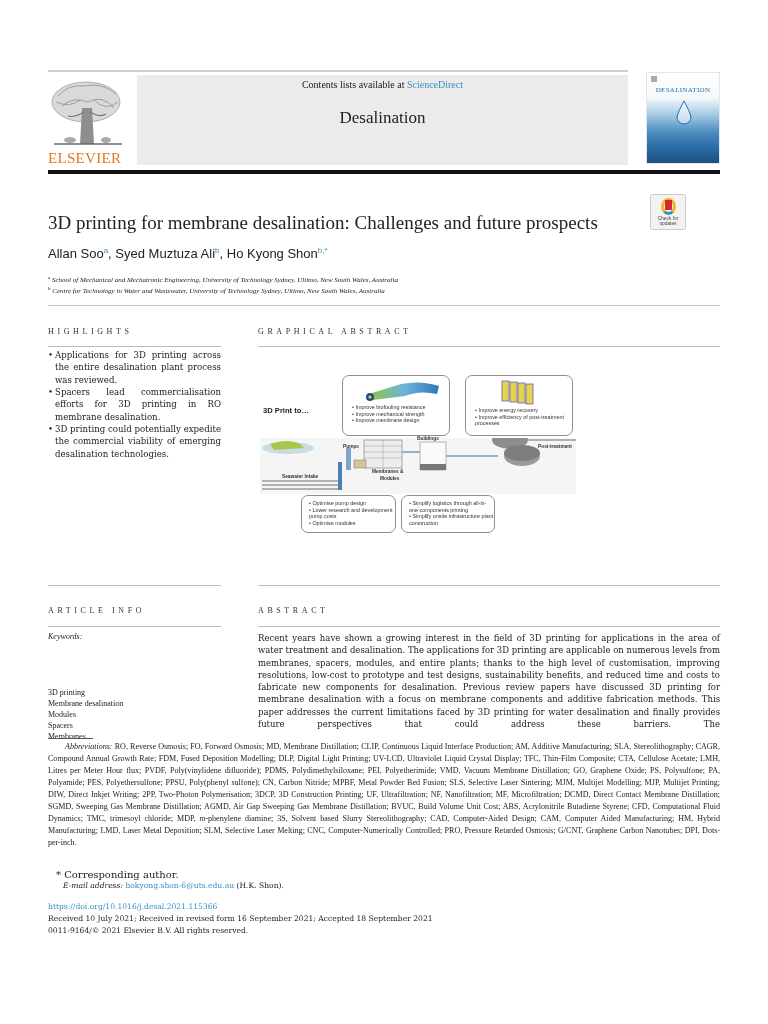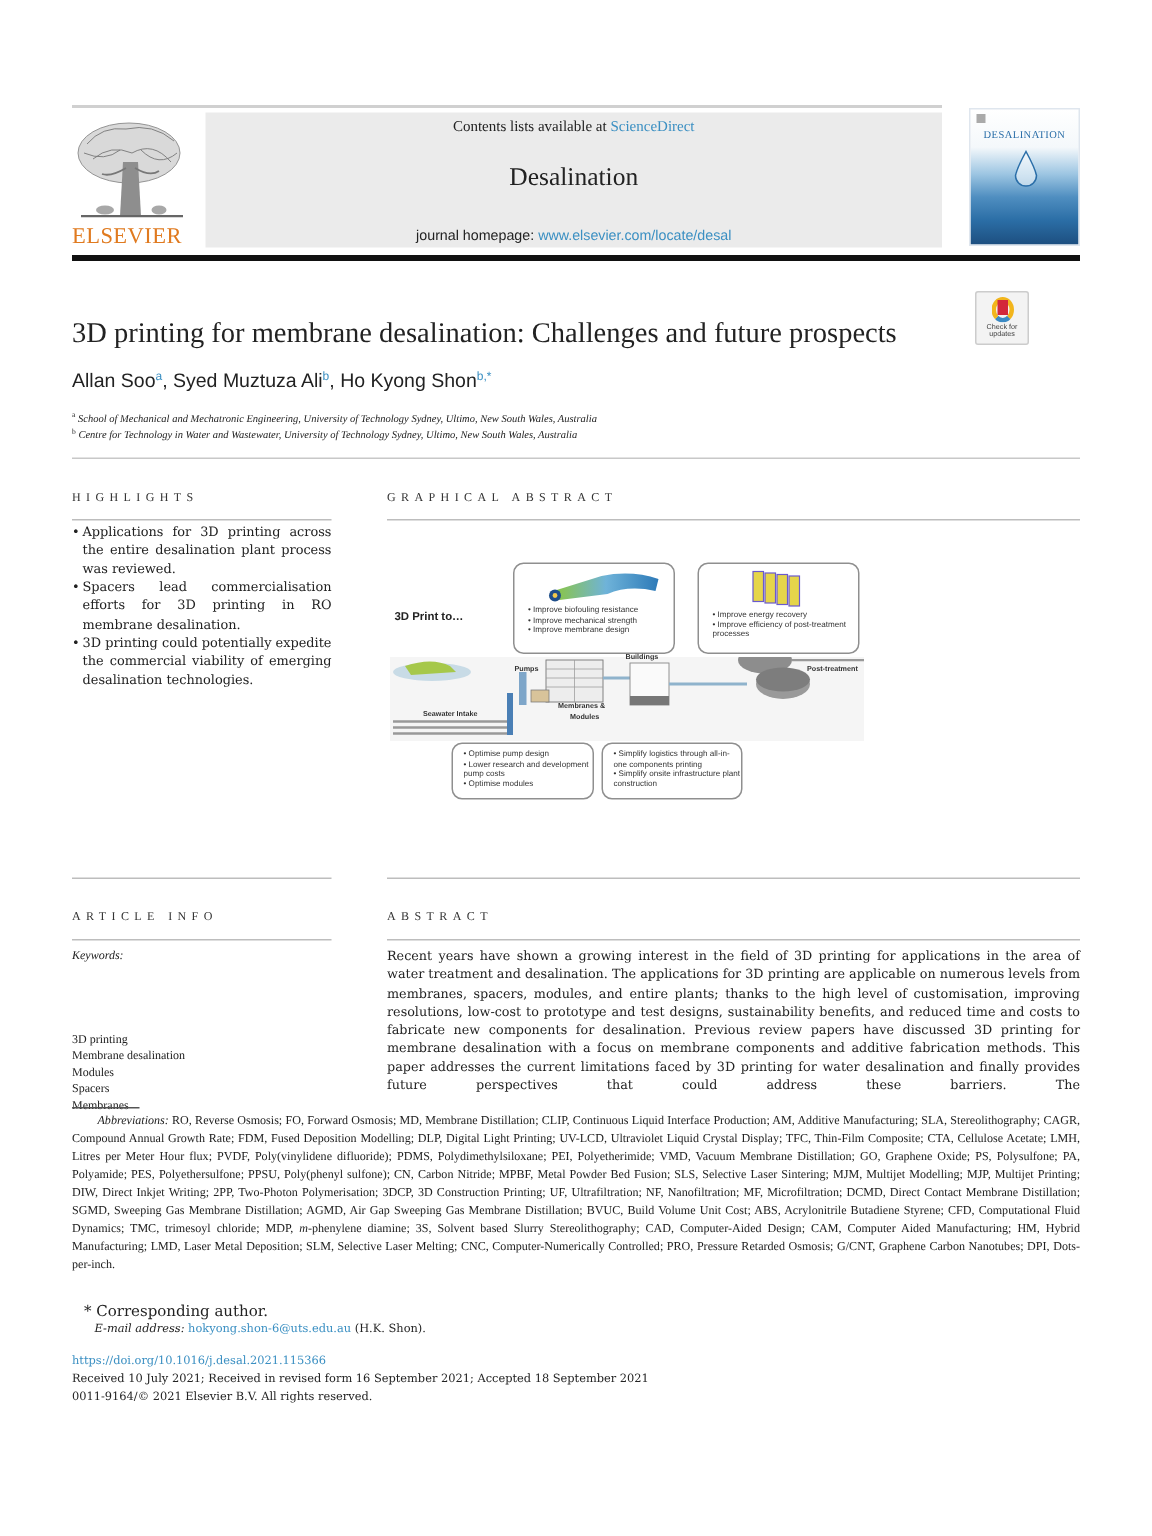--- a/index.html
+++ b/index.html
@@ -92,21 +92,20 @@
     <path d="M6 66 L74 66" stroke="#666" stroke-width="1.5"></path>
     <ellipse cx="22" cy="62" rx="6" ry="3" fill="#a8a8a8"></ellipse>
     <ellipse cx="58" cy="62" rx="5" ry="3" fill="#a8a8a8"></ellipse>
   </svg>
 </div>
 <div id="elsevier-wordmark">ELSEVIER</div>
 
 <div id="masthead-box">
   <div id="contents-line"><span>Contents lists available at </span><a class="link">ScienceDirect</a></div>
   <div id="journal-name">Desalination</div>
-  <div id="homepage-line"><span>journal homepage: </span><a class="link">www.elsevier.com/locate/desal</a></div>
 </div>
 
 <div id="journal-cover">
   <div style="position:absolute;left:4px;top:3px;width:6px;height:6px;background:#aaa;"></div>
   <div id="cover-title">DESALINATION</div>
   <svg style="position:absolute;left:27px;top:27px;" width="20" height="26" viewBox="0 0 20 26">
     <path d="M10 1 Q4 12 3 17 A7 7 0 0 0 17 17 Q16 12 10 1 Z" fill="rgba(255,255,255,0.55)" stroke="#2a6ea8" stroke-width="1"></path>
   </svg>
 </div>
 

